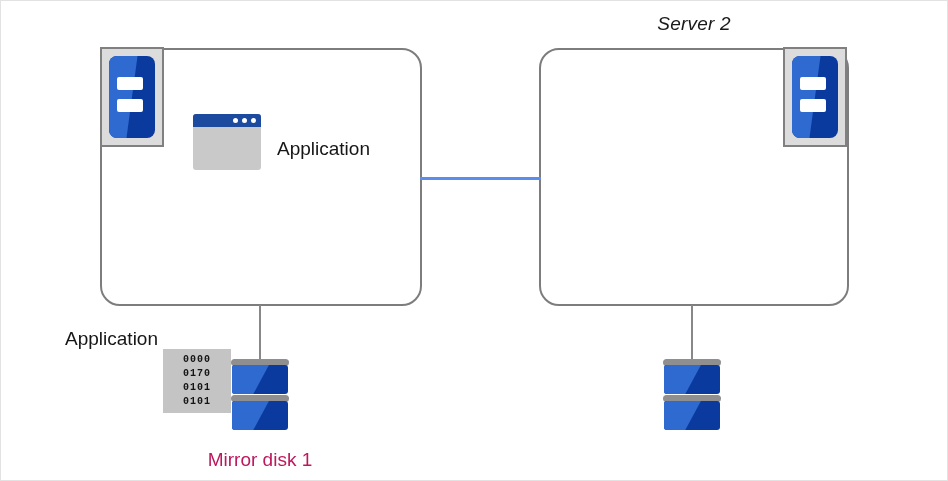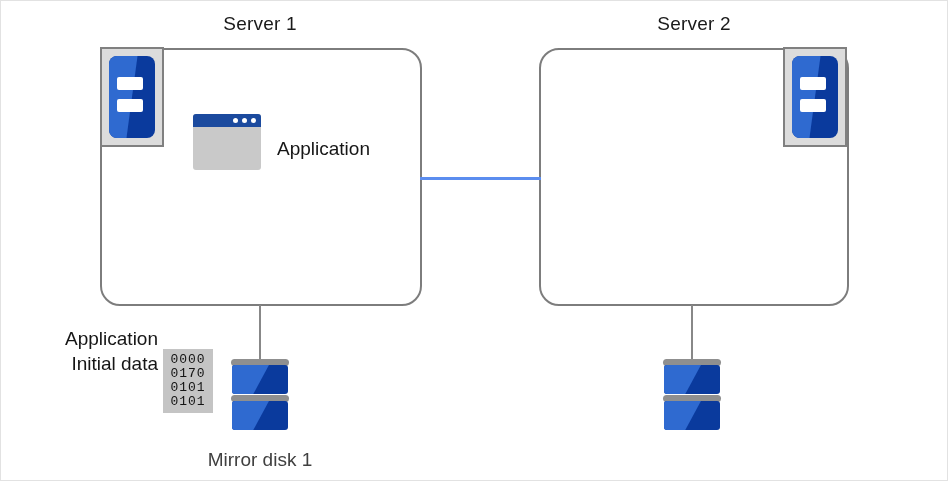--- a/index.html
+++ b/index.html
@@ -154,28 +154,28 @@
     height: 7px;
     background: #8f8f8f;
     border-radius: 4px;
   }
   .disk .rim.r1 { top: 3px; }
   .disk .rim.r2 { top: 39px; }
 
   
   .data-icon {
     position: absolute;
-    width: 50px;
+    width: 68px;
     height: 64px;
     background: #c4c4c4;
     box-sizing: border-box;
     padding-top: 4px;
     font-family: "Liberation Mono", monospace;
-    font-size: 13px;
-    font-weight: normal;
+    font-size: 10px;
+    font-weight: bold;
     line-height: 14px;
     color: #141414;
     text-align: center;
     letter-spacing: 1px;
   }
   .data-icon .brow { display: block; }
 
   
   .caption-left {
     position: absolute;
@@ -183,52 +183,51 @@
     color: #161616;
     text-align: right;
     line-height: 25px;
     white-space: nowrap;
   }
   .caption-left span { display: block; }
 
   .disk-caption {
     position: absolute;
     font-size: 19px;
-    color: #404040;
+    color: #be185d;
     text-align: center;
     white-space: nowrap;
   }
 </style>
 </head>
 <body>
 
 <div id="canvas">
 
-  <div class="node-title" style="left:199px; top:12px; width:120px;">Server 1</div>
 
   <div class="server-box" style="left:99px; top:47px; width:322px; height:258px;"></div>
 
   <div class="srv-icon" style="left:99px; top:46px;">
     <div class="chip">
       <div class="lightface"></div>
       <div class="bar b1"></div>
       <div class="bar b2"></div>
     </div>
   </div>
 
   <div class="app-icon" style="left:192px; top:113px;">
     <div class="titlebar">
       <div class="dot d1"></div>
       <div class="dot d2"></div>
       <div class="dot d3"></div>
     </div>
   </div>
   <div class="inline-label" style="left:276px; top:137px;">Application</div>
 
-  <div class="node-title" style="left:633px; top:12px; width:120px;">Server 2</div>
+  <div class="node-title" style="left:633px; top:12px; width:120px;font-style:italic;">Server 2</div>
 
   <div class="server-box" style="left:538px; top:47px; width:310px; height:258px;"></div>
 
   <div class="srv-icon" style="left:782px; top:46px;">
     <div class="chip">
       <div class="lightface"></div>
       <div class="bar b1"></div>
       <div class="bar b2"></div>
     </div>
   </div>
@@ -244,21 +243,20 @@
     </div>
     <div class="rim r2"></div>
     <div class="platter p2">
       <div class="lightface"></div>
     </div>
   </div>
   <div class="disk-caption" style="left:179px; top:448px; width:160px;">Mirror disk 1</div>
 
   <div class="caption-left" style="left:0px; top:325px; width:157px;">
     <span>Application</span>
-    <span>Initial data</span>
   </div>
 
   <div class="data-icon" style="left:162px; top:348px;">
     <span class="brow">0000</span>
     <span class="brow">0170</span>
     <span class="brow">0101</span>
     <span class="brow">0101</span>
   </div>
 
   <div class="link-v" style="left:690px; top:304px; height:55px;"></div>

